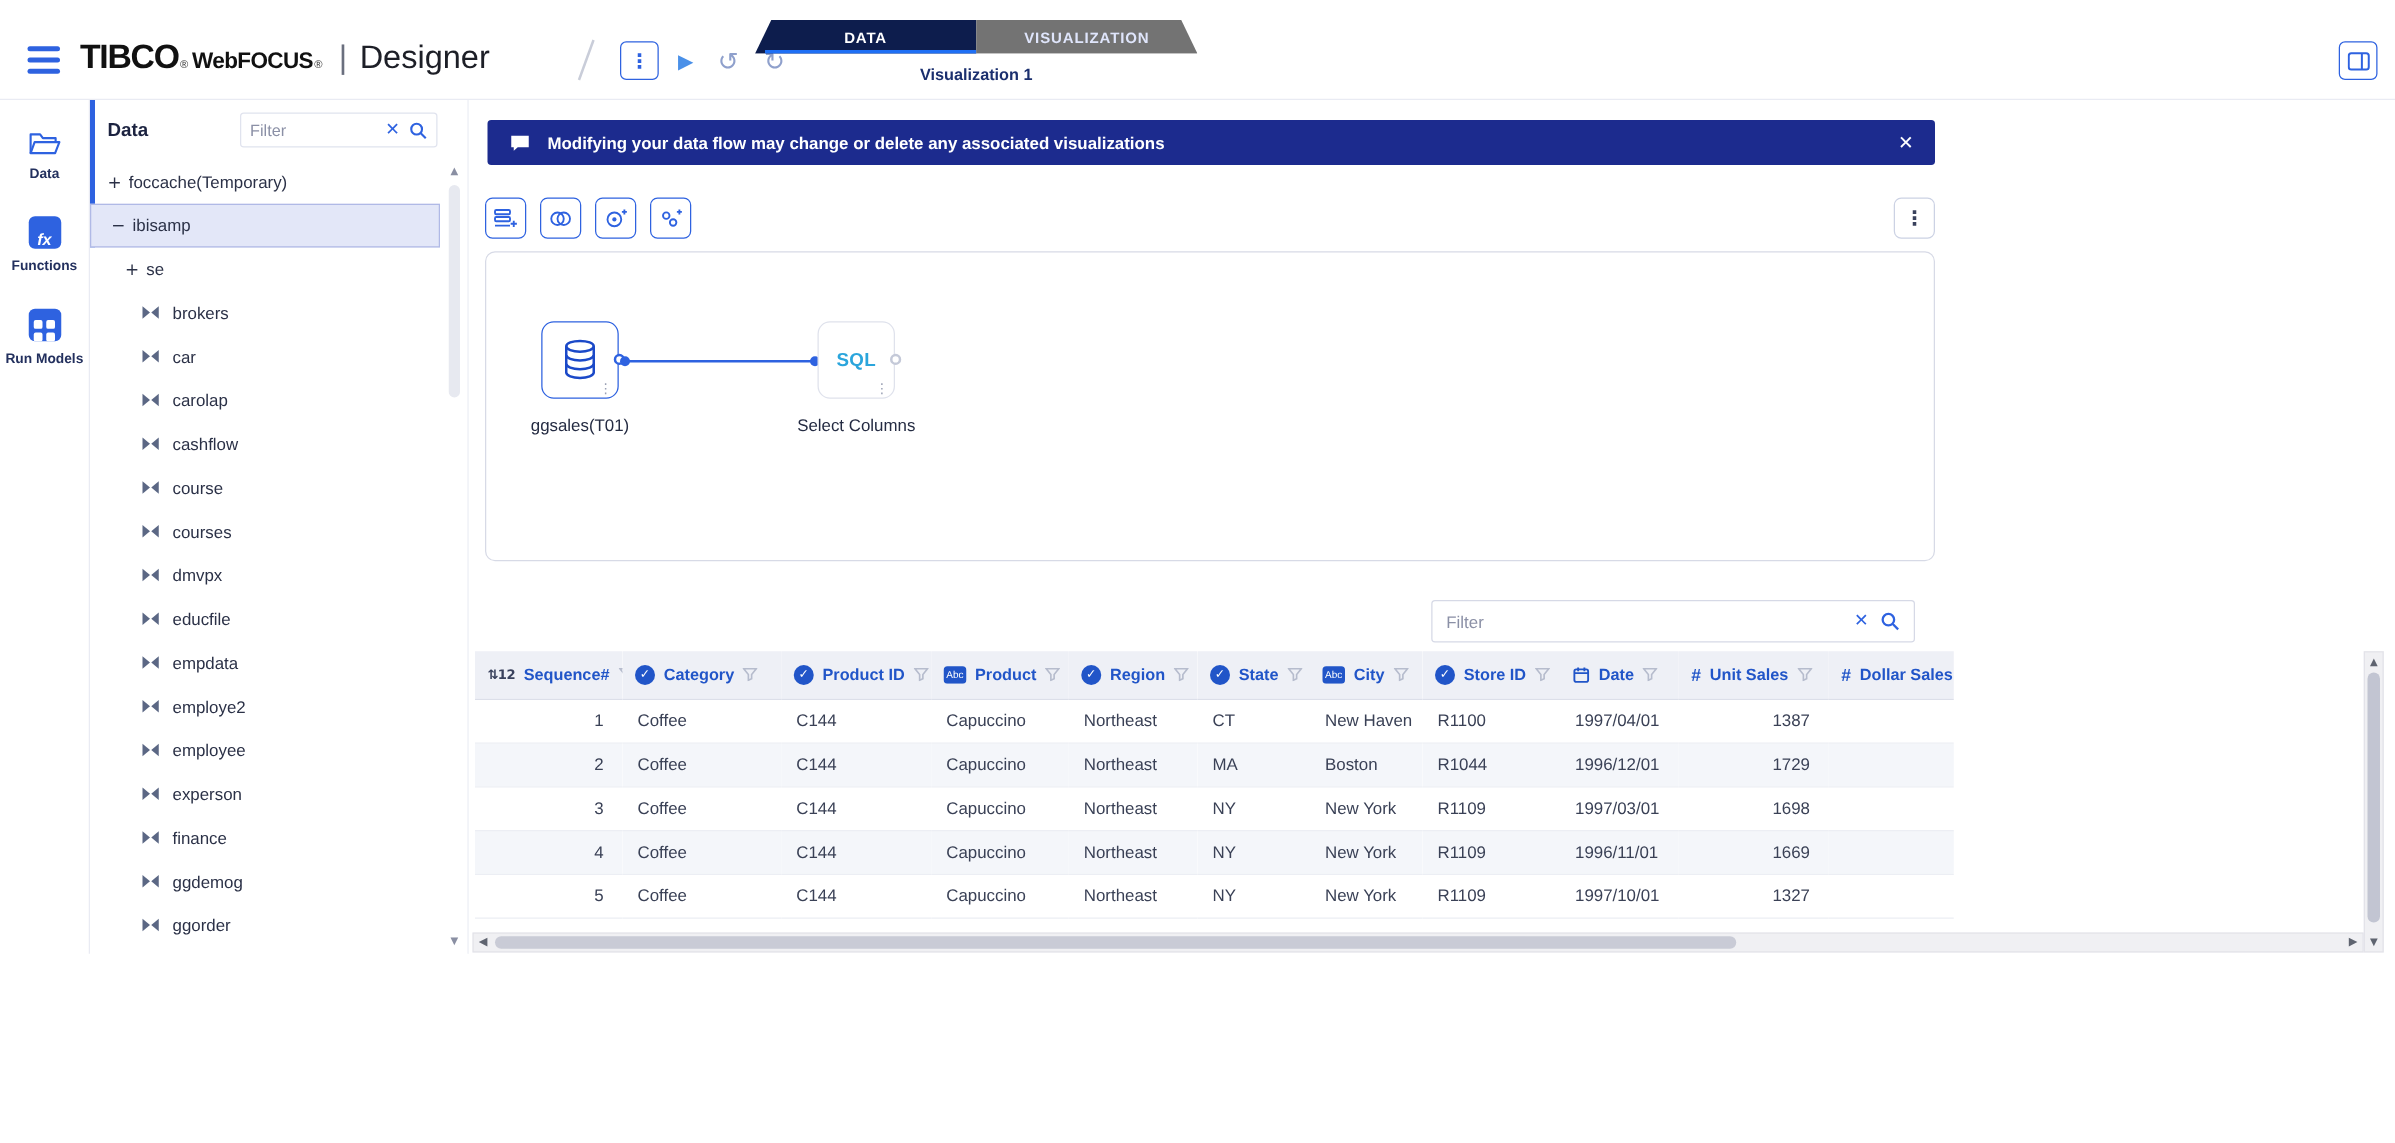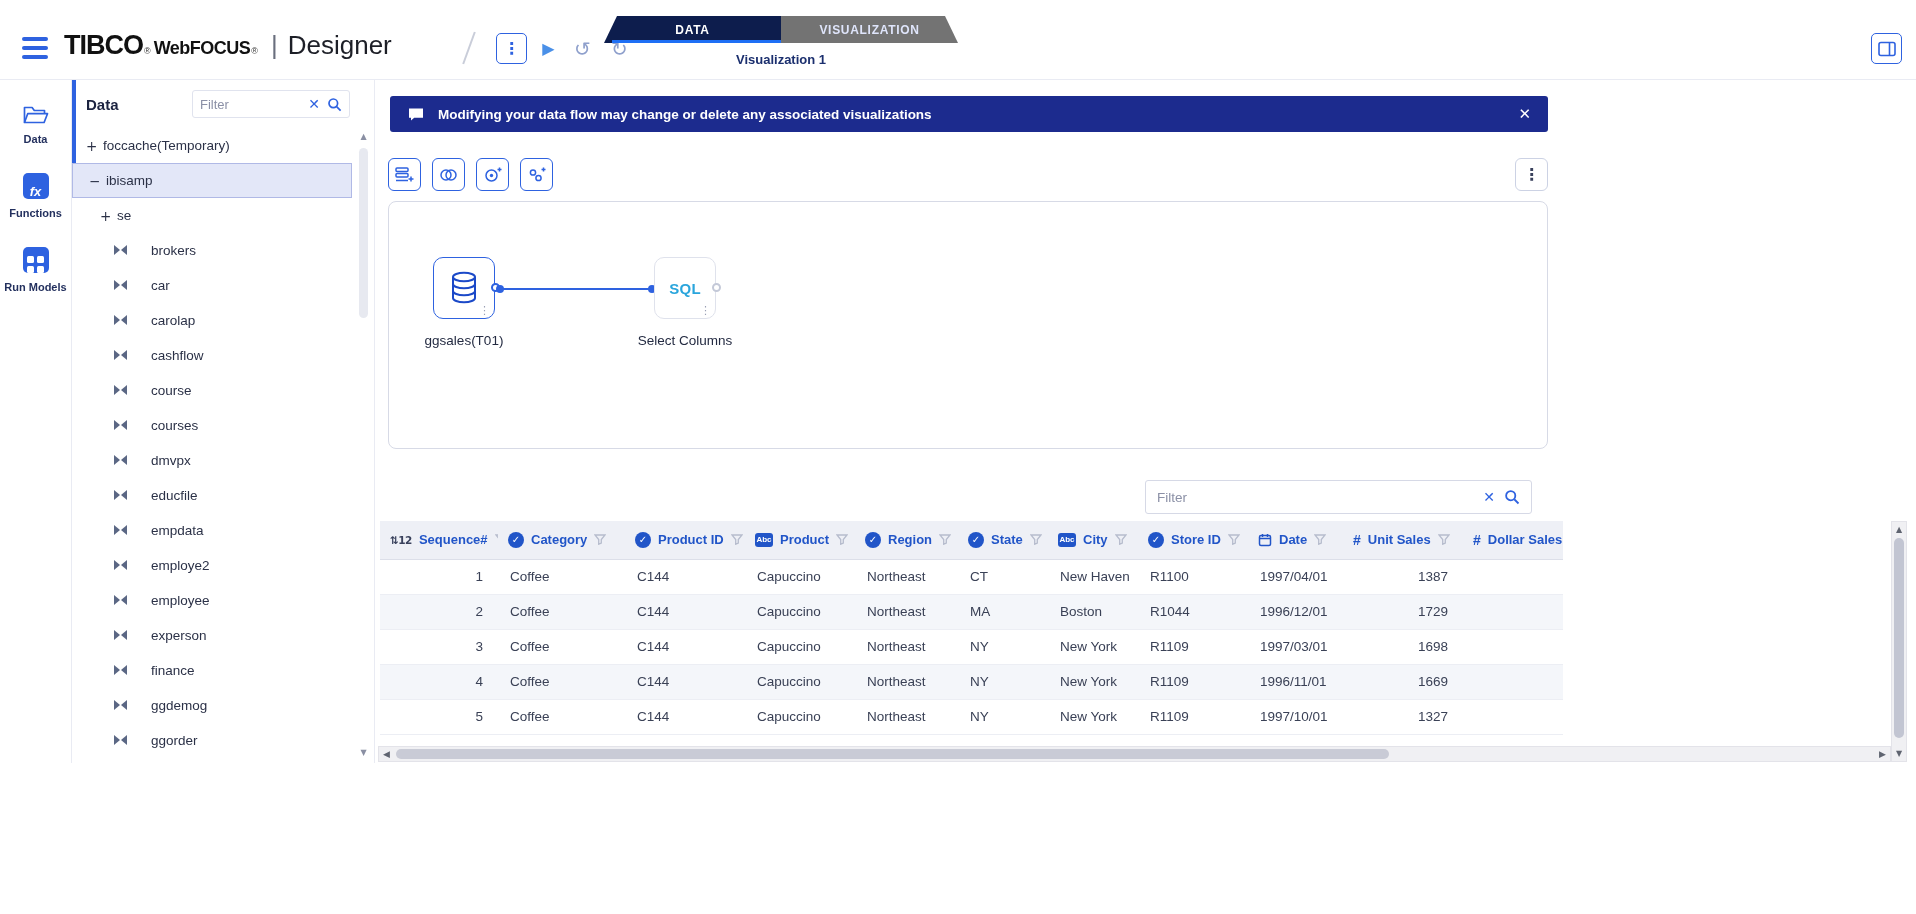--- a/index.html
+++ b/index.html
@@ -52,21 +52,21 @@
   .panel-title{font-size:15px;font-weight:700;color:#1c2340}
   .pfilter{margin-left:auto;display:flex;align-items:center;gap:7px;border:1px solid #e0e3ee;border-radius:3px;height:28px;width:158px;padding:0 7px;background:#fff}
   .pfilter input{border:none;outline:none;flex:1;min-width:0;font-size:13px;color:#333;font-family:"Liberation Sans",sans-serif}
   input::placeholder{color:#8b90a6}
   .clear-x{color:#2e62e0;font-size:14px;font-weight:700;cursor:pointer;line-height:1}
   .tree{position:absolute;left:0;top:48px;right:22px;bottom:0;overflow:hidden}
   .titem{height:35px;display:flex;align-items:center;gap:7px;font-size:13.5px;color:#2b3147;cursor:pointer;padding-left:14px;white-space:nowrap}
   .titem .tg{width:10px;text-align:center;color:#2b3147}
   .titem.sel{background:#e3e7f8;border:1px solid #b0b9e6;padding-left:16px}
   .titem.lvl2{padding-left:28px}
-  .titem.leaf{padding-left:42px;gap:24px}
+  .titem.leaf{padding-left:42px;gap:11px}
   .bowtie{position:relative;width:13px;height:11px;display:inline-block;flex:0 0 13px}
   .bowtie::before{content:"";position:absolute;left:0;top:0;border-top:5.5px solid transparent;border-bottom:5.5px solid transparent;border-left:6px solid #5b6784}
   .bowtie::after{content:"";position:absolute;right:0;top:0;border-top:5.5px solid transparent;border-bottom:5.5px solid transparent;border-right:6px solid #5b6784}
   .psb{position:absolute;right:3px;top:50px;bottom:4px;width:15px}
   .psb .ar{position:absolute;left:0;width:15px;text-align:center;font-size:8px;color:#8a8fa3;cursor:pointer}
   .psb .ar.up{top:2px}
   .psb .ar.down{bottom:2px}
   .psb .thumb{position:absolute;left:3px;top:18px;width:9px;height:170px;background:#e7e9f0;border-radius:5px;cursor:pointer}
 
   
@@ -98,21 +98,21 @@
 
   .gfilter{position:absolute;left:770px;top:400px;width:387px;height:34px;border:1px solid #d6d9e6;border-radius:3px;display:flex;align-items:center;gap:9px;padding:0 11px;background:#fff}
   .gfilter input{border:none;outline:none;flex:1;min-width:0;font-size:13.5px;color:#333;font-family:"Liberation Sans",sans-serif}
 
   .grid-table{position:absolute;left:5px;top:441px}
   table{border-collapse:collapse;table-layout:fixed;width:1183px}
   th{height:38px;background:#eef0f6;border-bottom:1px solid #dcdfe9;padding:0;text-align:left;overflow:hidden}
   .hc{display:flex;align-items:center;gap:7px;padding:0 10px;white-space:nowrap;overflow:hidden;cursor:pointer}
   .hlabel{color:#2155c8;font-weight:700;font-size:13px}
   .icchk{width:16px;height:16px;border-radius:50%;background:#2155c8;color:#fff;font-size:10px;display:flex;align-items:center;justify-content:center;flex:0 0 16px}
-  .icabc{min-width:18px;height:14px;border-radius:3px;background:#2155c8;color:#fff;font-size:8px;font-weight:700;display:flex;align-items:center;justify-content:center;flex:0 0 18px}
+  .icabc{min-width:18px;height:14px;border-radius:3px;background:#2155c8;color:#fff;font-size:8px;font-weight:400;display:flex;align-items:center;justify-content:center;flex:0 0 18px}
   .ichash{color:#2155c8;font-weight:700;font-size:14px;flex:0 0 auto}
   .icseq{font-size:10.5px;color:#39415c;font-weight:700;letter-spacing:-.5px;flex:0 0 auto}
   .funnel{flex:0 0 12px;display:flex;cursor:pointer}
   .push{margin-left:auto}
   td{height:35px;border-bottom:1px solid #eceef4;font-size:13.5px;color:#3a4156;padding:0 12px;white-space:nowrap;overflow:hidden;background:#fff}
   tr.alt td{background:#f4f6fa}
   td.num{text-align:right;padding-right:15px}
 
   .hsb{position:absolute;left:3px;top:666px;width:1513px;height:16px;background:#f0f0f3;border:1px solid #e3e3e9}
   .hsb .ar{position:absolute;top:2px;font-size:9px;color:#5f6470;cursor:pointer}

